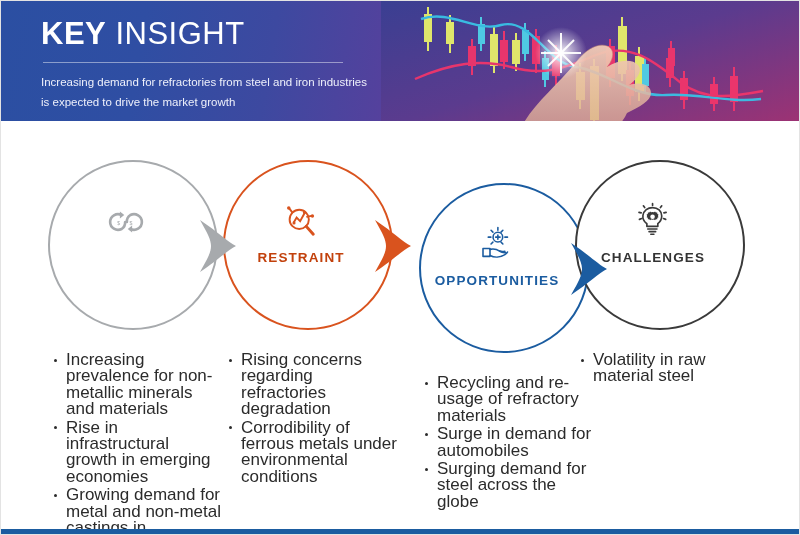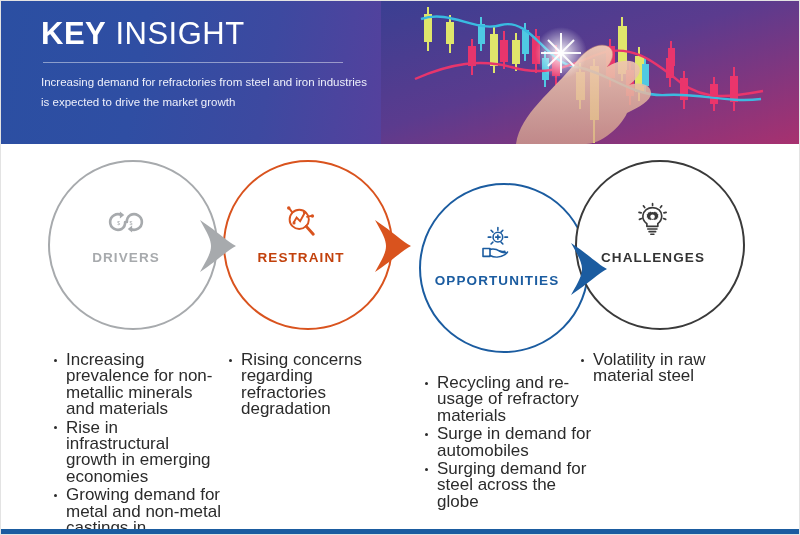--- a/index.html
+++ b/index.html
@@ -2,21 +2,21 @@
 <html><head>
 <meta charset="utf-8">
 <style>
   html,body{margin:0;padding:0;background:#ffffff;}
   body{width:800px;height:535px;overflow:hidden;font-family:"Liberation Sans",sans-serif;}
 
   .page{position:relative;width:800px;height:535px;box-sizing:border-box;
         border:1px solid #e3e3e3;background:#fff;overflow:hidden;}
 
   
-  .header{position:absolute;left:0;top:0;width:800px;height:143px;overflow:hidden;
+  .header{position:absolute;left:0;top:0;width:800px;height:120px;overflow:hidden;
           background:linear-gradient(100deg,#2b4fa2 0%,#2f4ea3 18%,#3d49a0 34%,#5a3f9c 52%,#7b3a92 68%,#9c3580 82%,#b32f6e 100%);}
   .header-art{position:absolute;right:0;top:0;width:420px;height:143px;overflow:hidden;}
   .hdr-text{position:absolute;left:40px;top:14px;width:340px;}
   .kicker{font-size:31px;line-height:38px;color:#ffffff;letter-spacing:.5px;white-space:nowrap;}
   .kicker b{font-weight:700;}
   .kicker span.light{font-weight:300;}
   .hdr-rule{width:300px;height:1px;background:rgba(255,255,255,.45);margin:9px 0 9px 2px;}
   .subtitle{font-size:11.5px;line-height:20px;color:#eef0fb;font-weight:400;width:330px;}
 
   
@@ -166,21 +166,20 @@
             <path d="M19,14 A9,9 0 1 0 19,30 A9,9 0 0 0 23,22"></path>
             <path d="M29,30 A9,9 0 1 0 29,14 A9,9 0 0 0 25,22"></path>
           </g>
           <path d="M17,10 l5,4 -5,4 z" fill="#a7aaad"></path>
           <path d="M31,34 l-5,-4 5,-4 z" fill="#a7aaad"></path>
           <g fill="#a7aaad" font-size="6" font-family="Liberation Sans, sans-serif">
             <text x="14" y="25">$</text>
               <text x="28" y="25">$</text>
           </g>
         </svg>
-        <div class="ctitle t-gray">DRIVERS</div>
       </div>
       <ul class="bullets">
         <li>Increasing prevalence for non-metallic minerals and materials</li>
         <li>Rise in infrastructural growth in emerging economies</li>
         <li>Growing demand for metal and non-metal castings in manufacturing of heavy machinery</li>
       </ul>
     </div>
 
     <div class="pillar p1">
       <div class="circle-wrap">
@@ -200,20 +199,21 @@
             <circle cx="10" cy="6" r="2"></circle>
               <circle cx="37" cy="15" r="2"></circle>
             <circle cx="28" cy="11" r="1.8"></circle>
               <circle cx="16" cy="23" r="1.8"></circle>
           </g>
         </svg>
         <div class="ctitle t-orange">RESTRAINT</div>
       </div>
       <ul class="bullets">
         <li>Rising concerns regarding refractories degradation</li>
+        <li>Corrodibility of ferrous metals under environmental conditions</li>
       </ul>
     </div>
 
     <div class="pillar p2">
       <div class="circle-wrap">
         <div class="circle c-blue"></div>
         <svg class="chevron" viewBox="0 0 46 56">
           <path d="M6,2 C24,14 34,24 42,28 C34,32 24,42 6,54 C14,40 17,34 17,28 C17,22 14,16 6,2 Z" fill="#1b5ca0"></path>
         </svg>
         <svg class="icon" viewBox="0 0 48 44">

